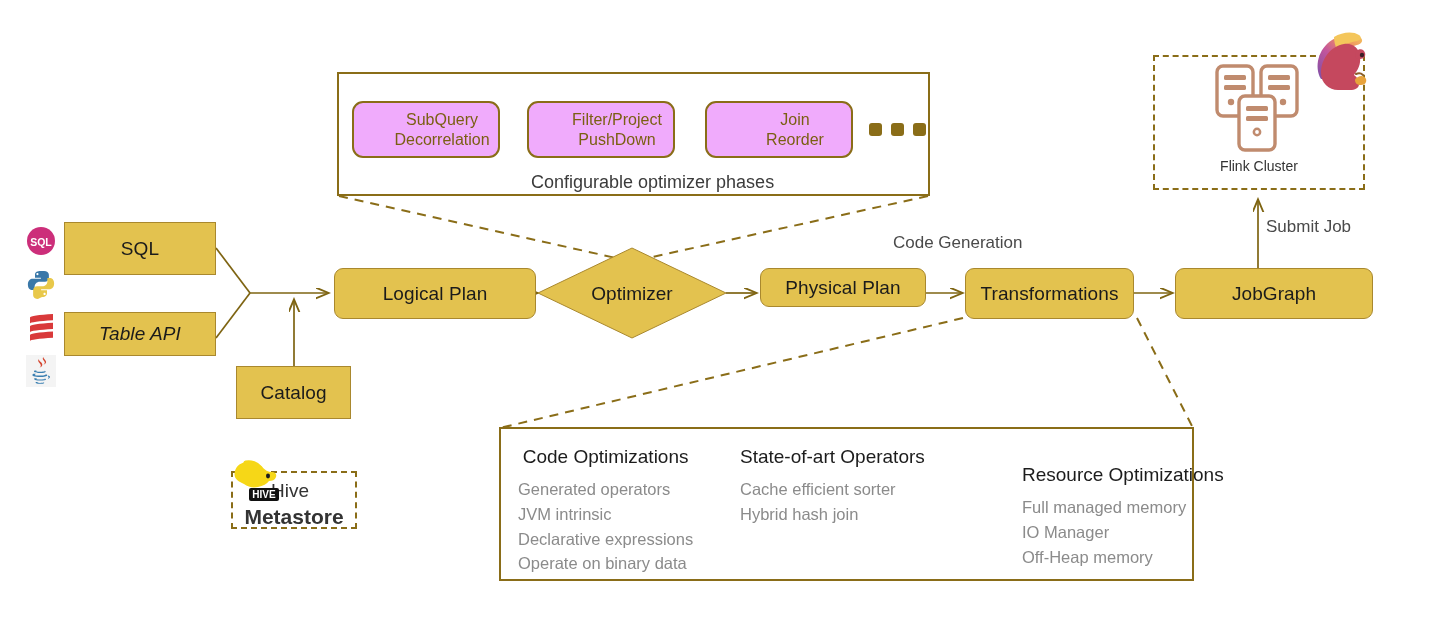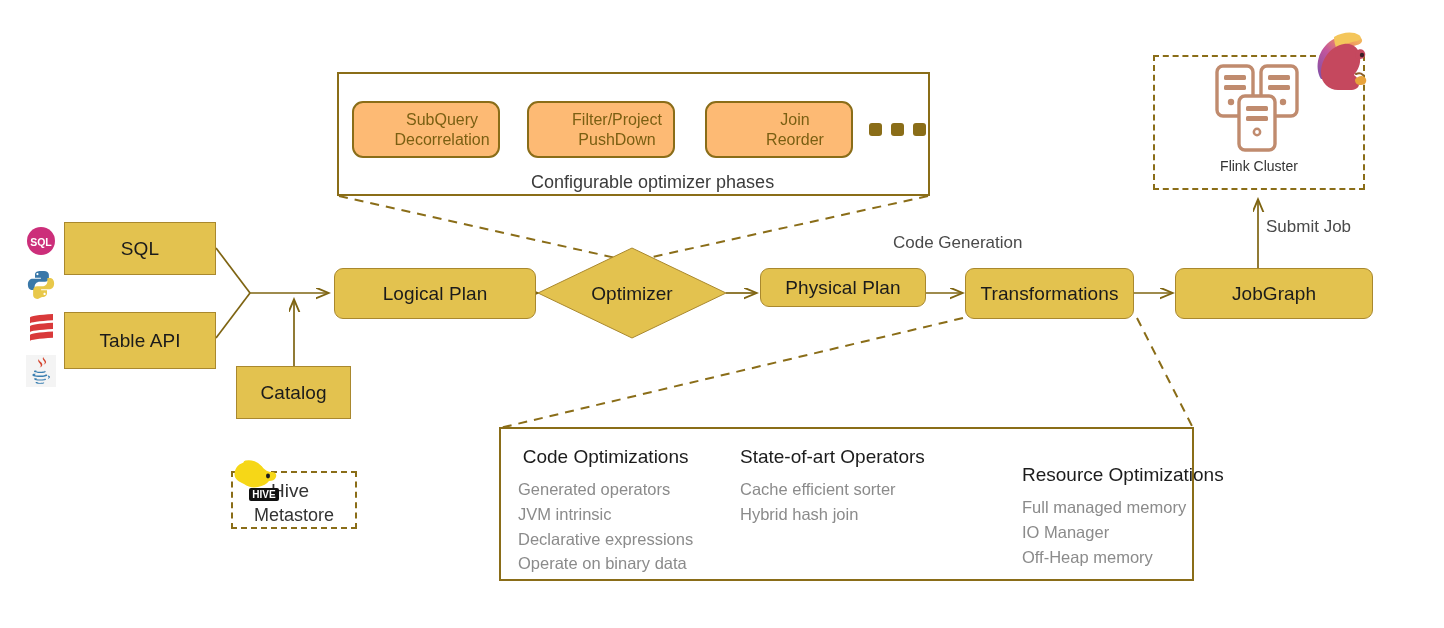--- a/index.html
+++ b/index.html
@@ -18,21 +18,21 @@
   
   .goldbox{
     background:#E3C24F;border:1px solid #A9882E;color:#1b1b1b;
     font-size:19px;letter-spacing:.1px;
   }
   .goldbox.sq{border-radius:0;}
   .goldbox.rnd{border-radius:9px;}
 
   
   .phasechip{
-    background:#fdba74;border:2px solid #8A6D18;border-radius:11px;
+    background:#f0abfc;border:2px solid #8A6D18;border-radius:11px;
     color:#7A5F12;font-size:16px;line-height:1.22;padding-left:32px;
   }
 
   
   .outlinebox{
     position:absolute;box-sizing:border-box;background:#fff;
     border:2px solid #8A6D18;z-index:2;
   }
   .dashbox{
     position:absolute;box-sizing:border-box;background:transparent;
@@ -157,31 +157,31 @@
       <path d="M7 19c-2.3 1.8 1.6 3.1 7.2 3.1 3.8 0 7-.7 7-1.8 0-.8-1.6-1.4-1.6-1.4s.8.8-1.5 1.3c-2.3.5-7 .5-8.8 0-1.3-.4.5-1.2.5-1.2S7.8 18.7 7 19z" fill="#3A7FB1"></path>
       <path d="M8.5 23.3c-1.6 1.4 1.5 2.3 6 2.3 3 0 5.5-.5 5.5-1.2 0-.6-1.3-1-1.3-1s.6.6-1.2.9c-1.8.3-5.4.3-6.7 0-1-.3.3-.9.3-.9s-2-.3-2.6-.1z" fill="#3A7FB1"></path>
       <path d="M10 27c-1.3 1 .6 1.8 4 1.8 2.3 0 4.3-.4 4.3-.9 0-.4-1-.7-1-.7s.4.4-.9.6c-1.3.2-3.7.2-4.6 0-.7-.2.2-.6.2-.6S10.4 26.9 10 27z" fill="#3A7FB1"></path>
       <path d="M22 21.5c1.6 1.1-.4 2.8-.4 2.8s3.5-1.8 2.1-3.1c-1.3-1.2-2.3-.6-2.3-.6s1 .4.6.9z" fill="#3A7FB1"></path>
     </svg>
   </div>
 
   <div class="node goldbox sq" style="left:64px;top:222px;width:152px;height:53px;">
     <span>SQL</span>
   </div>
-  <div class="node goldbox sq" style="left:64px;top:312px;width:152px;height:57px;">
+  <div class="node goldbox sq" style="left:64px;top:312px;width:152px;height:44px;font-style:italic;">
     <span>Table API</span>
   </div>
 
   <div class="node goldbox sq" style="left:236px;top:366px;width:115px;height:53px;">
     <span>Catalog</span>
   </div>
 
   <div class="dashbox" style="left:231px;top:471px;width:126px;height:58px;"></div>
   <div class="fcap" style="left:271px;top:480px;font-size:19px;">Hive</div>
-  <div class="fcap" style="left:231px;top:505px;width:126px;font-size:18px;">Metastore</div>
+  <div class="fcap" style="left:231px;top:505px;width:126px;font-size:21px;font-weight:bold;">Metastore</div>
 
   <div class="icon" style="left:229px;top:455px;">
     <svg width="58" height="52" viewBox="0 0 58 52">
       <path d="M6 22c-2 -7 3 -14 11 -15 6 -1 12 1 16 5 3 3 6 5 10 5 3 0 5 2 4 5-1 3-4 4-7 4-2 3-6 5-11 6-5 1-10 0-14-3-4-2-8-4-9-7z" fill="#F6D717"></path>
       <path d="M17 8c5-1 11 1 14 5" fill="none" stroke="#F6D717" stroke-width="5" stroke-linecap="round"></path>
       <ellipse cx="39" cy="21" rx="2" ry="2.4" fill="#1b1b1b"></ellipse>
       <rect x="20" y="33" width="30" height="13" rx="2" fill="#111"></rect>
       <text x="35" y="43.4" text-anchor="middle" font-family="Liberation Sans, sans-serif" font-size="10" font-weight="bold" fill="#fff">HIVE</text>
     </svg>
   </div>

